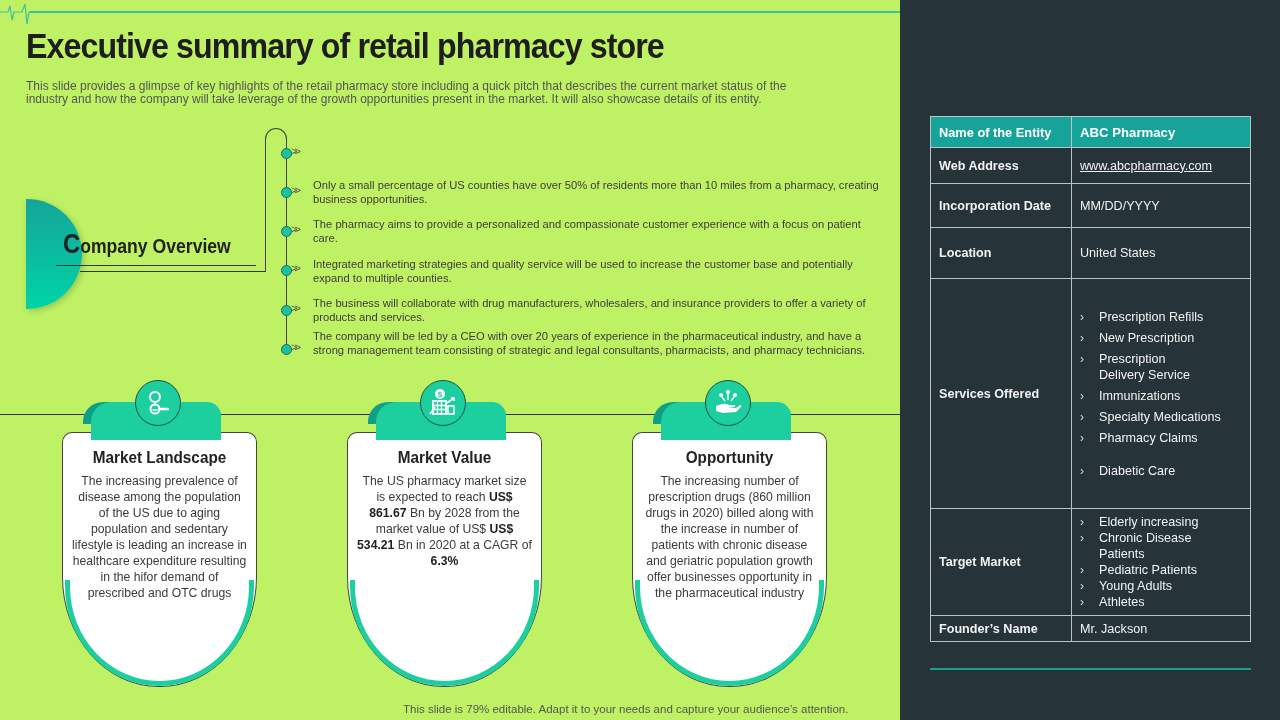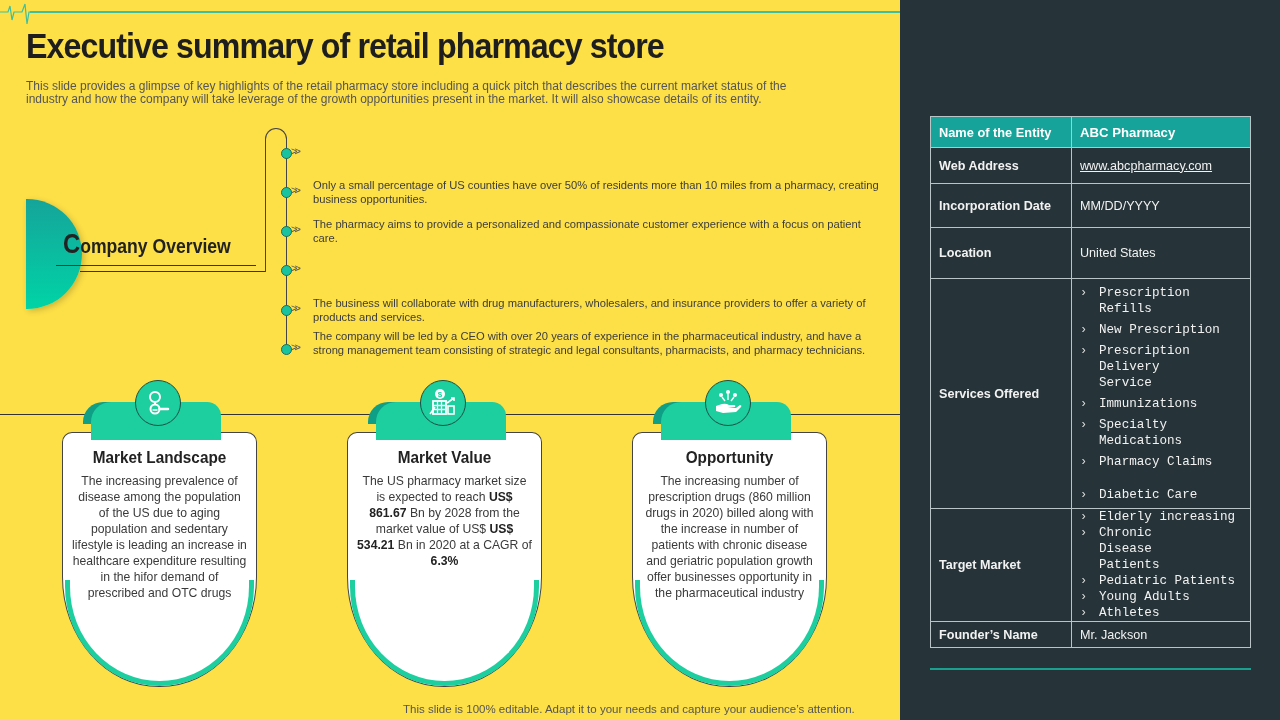--- a/index.html
+++ b/index.html
@@ -1,19 +1,19 @@
 <!DOCTYPE html>
 <html><head>
 <meta charset="utf-8">
 <style>
   * { box-sizing: border-box; margin: 0; padding: 0; }
   html, body { width: 1280px; height: 720px; overflow: hidden; background: #ffffff; }
   body { position: relative; font-family: "Liberation Sans", sans-serif; color: #3a3a3a; }
 
-  .left { position: absolute; left: 0; top: 0; width: 900px; height: 720px; background: #fde047; }
+  .left { position: absolute; left: 0; top: 0; width: 900px; height: 720px; background: #bef264; }
   .right { position: absolute; left: 900px; top: 0; width: 380px; height: 720px; background: #263338; }
 
   .topline { position: absolute; left: 30px; top: 11px; width: 870px; height: 2px; background: #3fbf9f; }
   .pulse { position: absolute; left: 0; top: 2px; }
 
   .title { position: absolute; left: 26px; top: 26px; font-size: 35px; font-weight: bold; color: #1e1e1e; letter-spacing: -1px; font-family: "Liberation Sans", sans-serif; transform: scaleX(0.92); transform-origin: left; white-space: nowrap; }
   .subtitle { position: absolute; left: 26px; top: 80px; width: 780px; font-size: 12px; line-height: 13px; color: #555; }
 
   .half-circle { position: absolute; left: 26px; top: 199px; width: 56px; height: 110px; border-radius: 0 55px 55px 0; background: linear-gradient(180deg, #15a49a 0%, #00d4a6 100%); box-shadow: 2px 2px 6px rgba(0,0,0,0.2); }
   .co-title { position: absolute; left: 63px; top: 229px; font-size: 20px; font-weight: bold; color: #222; transform: scaleX(0.88); transform-origin: left; white-space: nowrap; }
@@ -43,21 +43,21 @@
   .card .card-body b { color: #222; }
 
   .footer { position: absolute; left: 403px; top: 703px; font-size: 11.5px; color: #555; white-space: nowrap; }
 
   table.entity { position: absolute; left: 930px; top: 116px; width: 321px; border-collapse: collapse; }
   table.entity td { border: 1.5px solid #b9c4c6; color: #f2f2f2; font-size: 12.6px; padding: 0 8px; vertical-align: middle; }
   table.entity td.k { width: 141px; font-weight: bold; }
   table.entity tr.head td { background: #16a39a; font-weight: bold; color: #fff; font-size: 13.2px; }
   table.entity tr.head td.k { font-size: 12.8px; }
   table.entity td a { color: #f2f2f2; text-decoration: underline; }
-  ul.bl { list-style: none; padding-left: 0; font-family: Liberation Mono, monospace; }
+  ul.bl { list-style: none; padding-left: 0; }
   ul.bl li { position: relative; padding-left: 19px; line-height: 16px; }
   ul.bl li::before { content: "\203A"; position: absolute; left: 0; top: 0; font-size: 12px; color: #ddd; }
   ul.svc li { margin-bottom: 5px; }
   ul.svc li:last-child { margin-bottom: 0; }
   .teal-bar { position: absolute; left: 930px; top: 668px; width: 321px; height: 2px; background: #1aa08e; }
 </style>
 </head>
 <body>
 
 <div class="left">
@@ -92,20 +92,21 @@
   <div class="point" style="top:226px">
       <span class="dot"></span>
       <span class="chev">&gt;&gt;</span>
     </div>
   <div class="point-text" style="top:218px">The pharmacy aims to provide a personalized and compassionate customer experience with a focus on patient care.</div>
 
   <div class="point" style="top:265px">
       <span class="dot"></span>
       <span class="chev">&gt;&gt;</span>
     </div>
+  <div class="point-text" style="top:258px">Integrated marketing strategies and quality service will be used to increase the customer base and potentially expand to multiple counties.</div>
 
   <div class="point" style="top:305px">
       <span class="dot"></span>
       <span class="chev">&gt;&gt;</span>
     </div>
   <div class="point-text" style="top:297px">The business will collaborate with drug manufacturers, wholesalers, and insurance providers to offer a variety  of products and services.</div>
 
   <div class="point" style="top:344px">
       <span class="dot"></span>
       <span class="chev">&gt;&gt;</span>
@@ -166,21 +167,21 @@
         <circle cx="16" cy="5" r="2" fill="#fff"></circle>
         <circle cx="23" cy="8" r="2" fill="#fff"></circle>
         <path d="M10 10 L13 14 M16 7 L16 13 M22 10 L19 14" stroke="#fff" stroke-width="1.4"></path>
         <path d="M4 19 L10 17 Q14 16 17 18 L22 18 Q24 18 23 20 L16 21 L24 21 L28 18 Q30 18 29 20 L24 25 L11 26 L4 24 Z" fill="#fff"></path>
       </svg>
     </div>
     <div class="card-title">Opportunity</div>
     <div class="card-body">The increasing number of prescription drugs (860 million drugs in 2020) billed along with the increase in number of patients with chronic disease and geriatric population growth offer businesses opportunity in the pharmaceutical industry</div>
   </div>
 
-  <div class="footer">This slide is 100% editable. Adapt it to your needs and capture your audience’s attention.</div>
+  <div class="footer">This slide is 79% editable. Adapt it to your needs and capture your audience’s attention.</div>
 </div>
 
 <div class="right"></div>
 
 <table class="entity">
   <tbody>
       <tr class="head" style="height:31px">
     <td class="k">Name of the Entity</td>
     <td>ABC Pharmacy</td>
   </tr>

